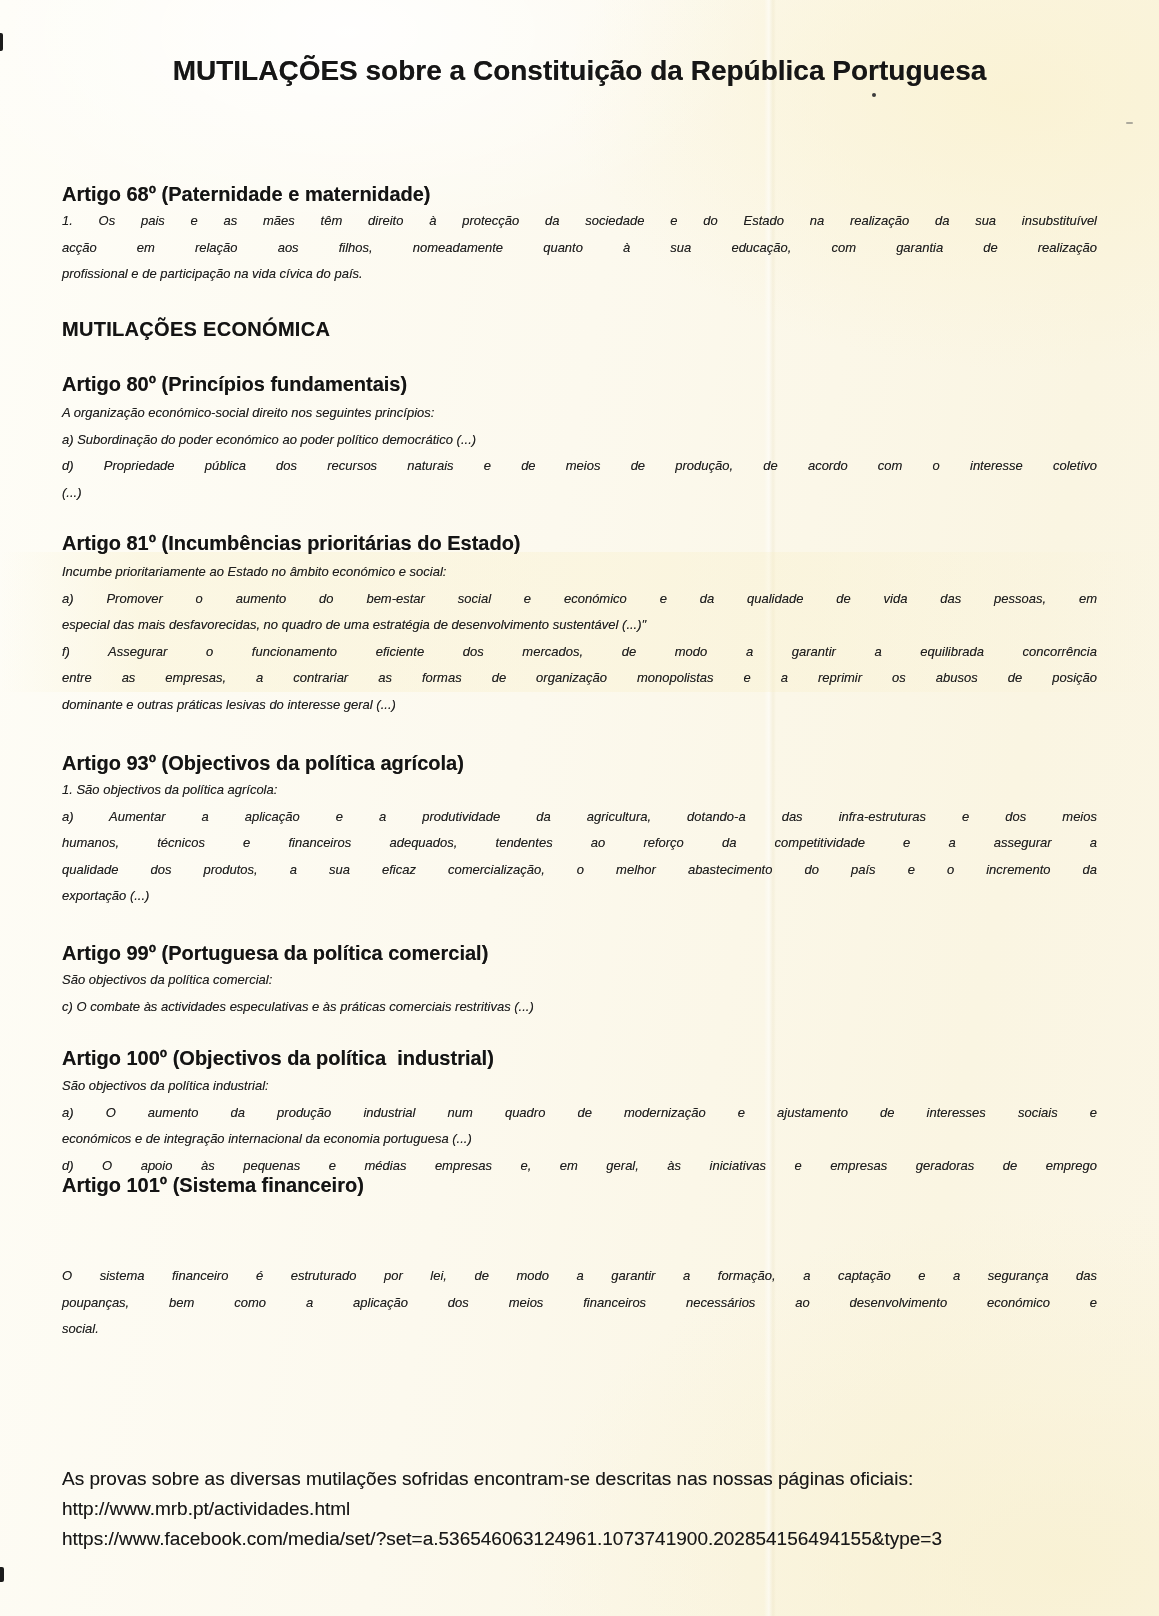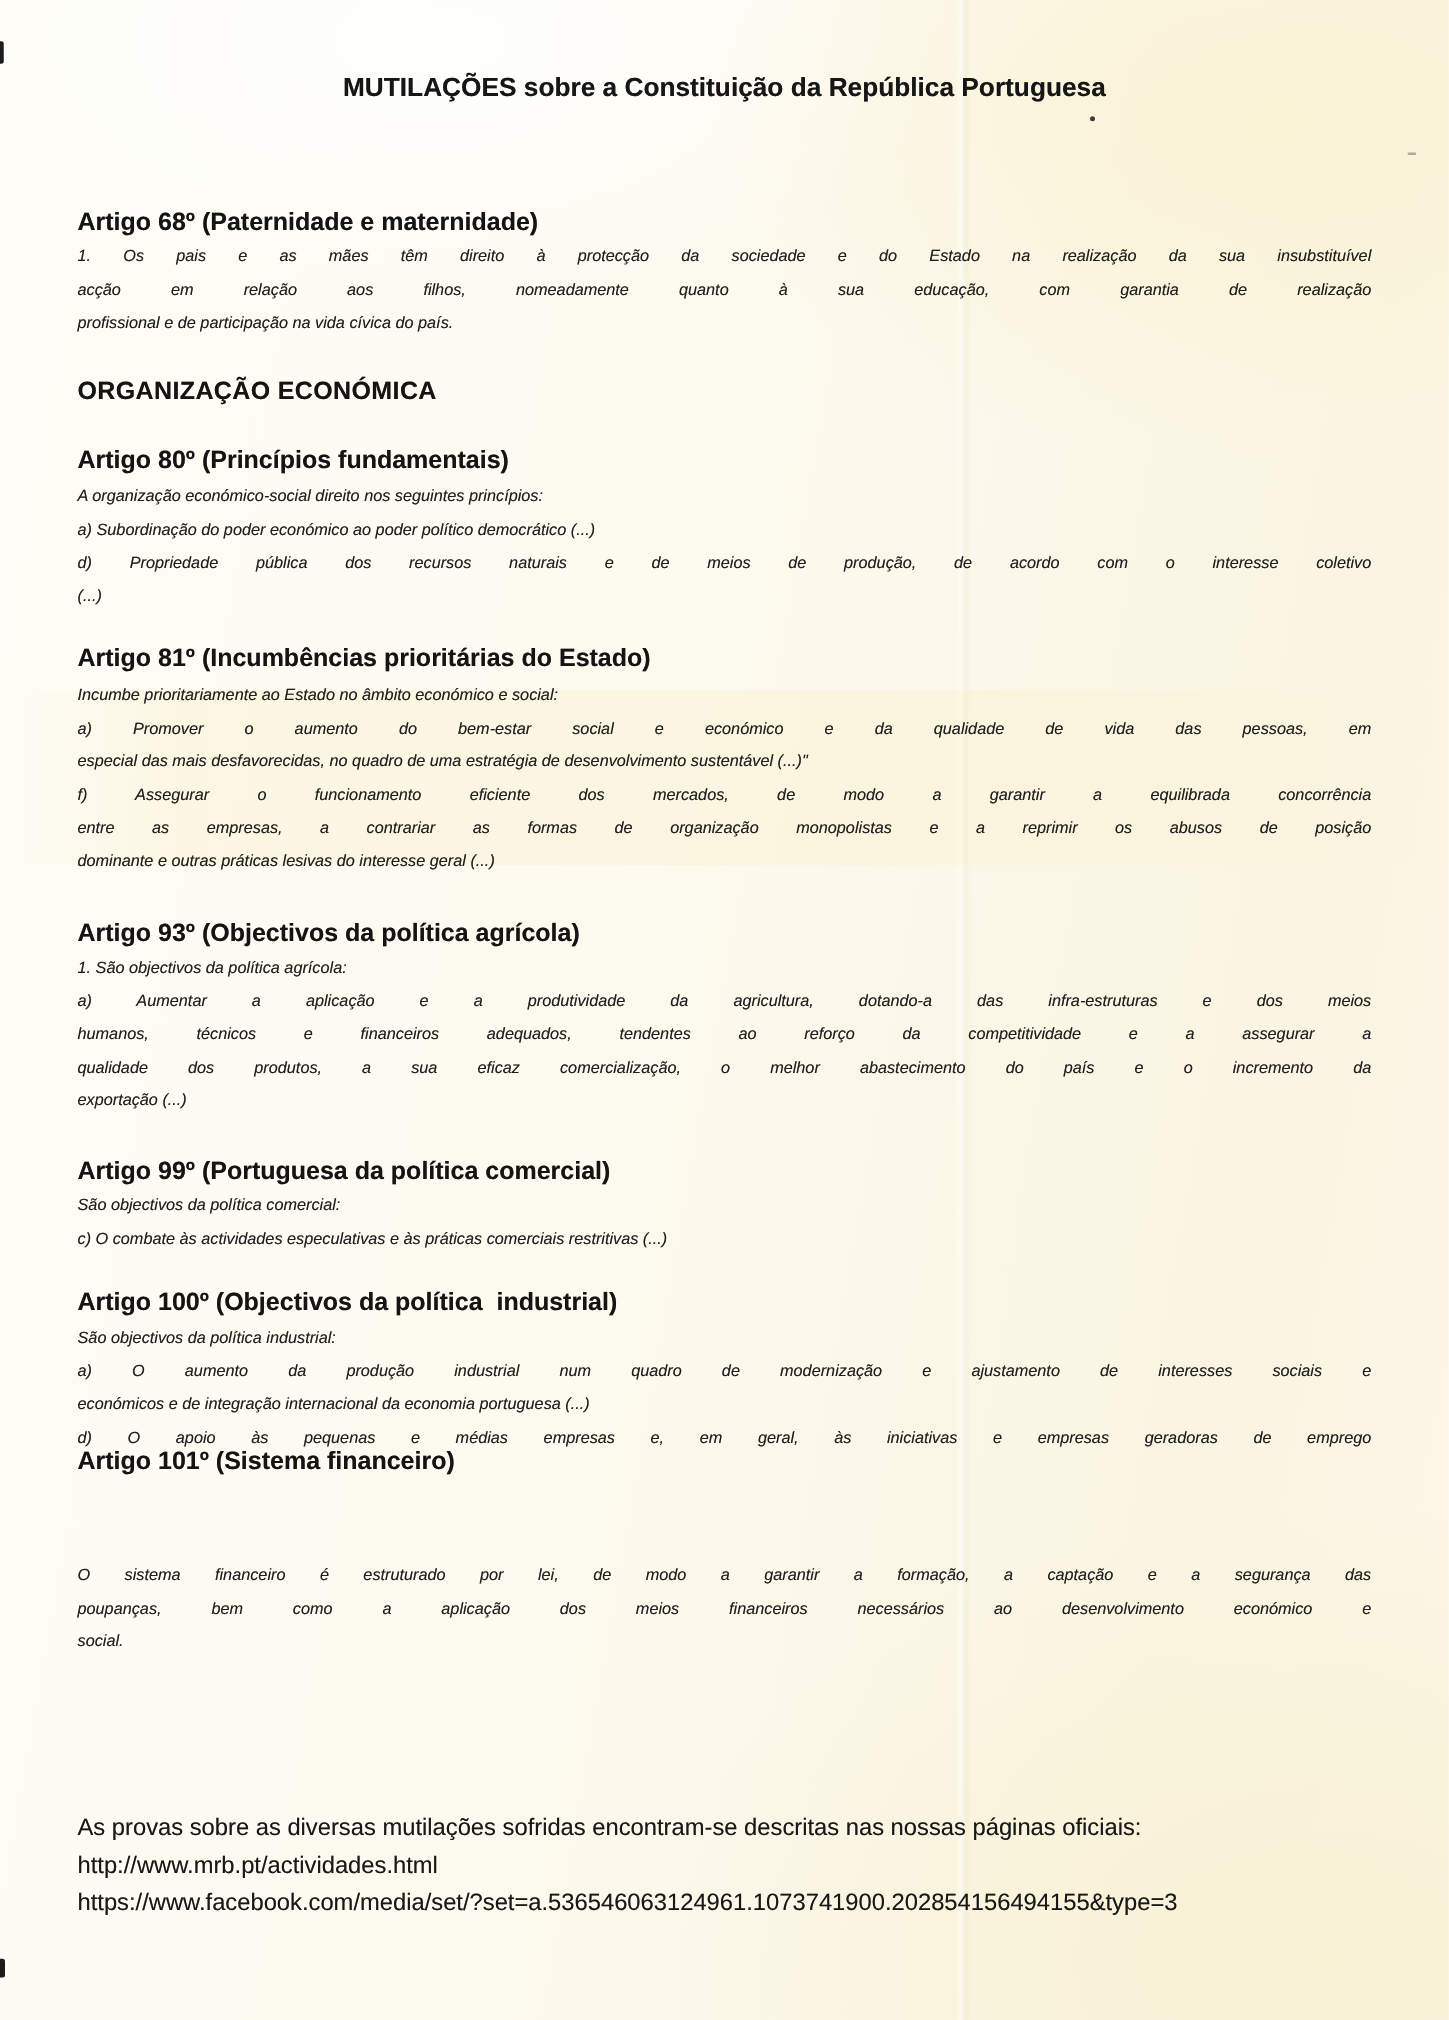--- a/index.html
+++ b/index.html
@@ -17,25 +17,25 @@
   .crease{
     position:absolute;left:764px;top:0;width:12px;height:100%;pointer-events:none;
     background:linear-gradient(90deg, rgba(255,255,255,0) 0%, rgba(255,255,255,0.5) 40%, rgba(226,216,180,0.22) 75%, rgba(255,255,255,0) 100%);
   }
   .hl-band{
     position:absolute;left:0;top:552px;width:1159px;height:140px;pointer-events:none;
     background:linear-gradient(90deg, rgba(248,238,195,0) 0%, rgba(248,238,195,0.35) 12%, rgba(248,238,195,0.28) 70%, rgba(248,238,195,0) 100%);
   }
   .title{
     position:absolute;top:57px;left:62px;width:1035px;text-align:center;
-    font-weight:bold;font-size:21px;line-height:27px;color:#161616;
+    font-weight:bold;font-size:28px;line-height:27px;color:#161616;
     text-shadow:0 0 .5px rgba(20,20,20,.6);
   }
   .content{position:absolute;left:62px;top:0;width:1035px;height:100%;}
-  .abs{position:absolute;left:0;width:100%;}
+  .abs{position:absolute;left:0;width:100%;margin-top:16px;}
   .article-heading,.section-heading{
     font-weight:bold;font-size:20px;line-height:26px;color:#141414;
     white-space:pre-wrap;text-shadow:0 0 .5px rgba(20,20,20,.55);
   }
   .section-heading{letter-spacing:.3px;}
   .line{
     font-style:italic;font-size:13px;line-height:26.6px;color:#1f1f1f;
     text-shadow:0 0 .4px rgba(25,25,25,.5);
   }
   .just{text-align:justify;text-align-last:justify;}
@@ -56,21 +56,21 @@
   <div class="crease"></div>
   <div class="hl-band"></div>
   <div class="title">MUTILAÇÕES sobre a Constituição da República Portuguesa</div>
   <div class="content" id="content">
       <div class="abs article-heading" style="top: 165px;">Artigo 68º (Paternidade e maternidade)</div>
       <div class="abs body-block" style="top: 192px;">
         <div class="line just">1. Os pais e as mães têm direito à protecção da sociedade e do Estado na realização da sua insubstituível</div>
         <div class="line just">acção em relação aos filhos, nomeadamente quanto à sua educação, com garantia de realização</div>
         <div class="line">profissional e de participação na vida cívica do país.</div>
       </div>
-      <div class="abs section-heading" style="top: 300px;">ORGANIZAÇÃO ECONÓMICA</div>
+      <div class="abs section-heading" style="top: 300px;">MUTILAÇÕES ECONÓMICA</div>
       <div class="abs article-heading" style="top: 355px;">Artigo 80º (Princípios fundamentais)</div>
       <div class="abs body-block" style="top: 384px;">
         <div class="line">A organização económico-social direito nos seguintes princípios:</div>
         <div class="line">a) Subordinação do poder económico ao poder político democrático (...)</div>
         <div class="line just">d) Propriedade pública dos recursos naturais e de meios de produção, de acordo com o interesse coletivo</div>
         <div class="line">(...)</div>
       </div>
       <div class="abs article-heading" style="top: 514px;">Artigo 81º (Incumbências prioritárias do Estado)</div>
       <div class="abs body-block" style="top: 543px;">
         <div class="line">Incumbe prioritariamente ao Estado no âmbito económico e social:</div>

